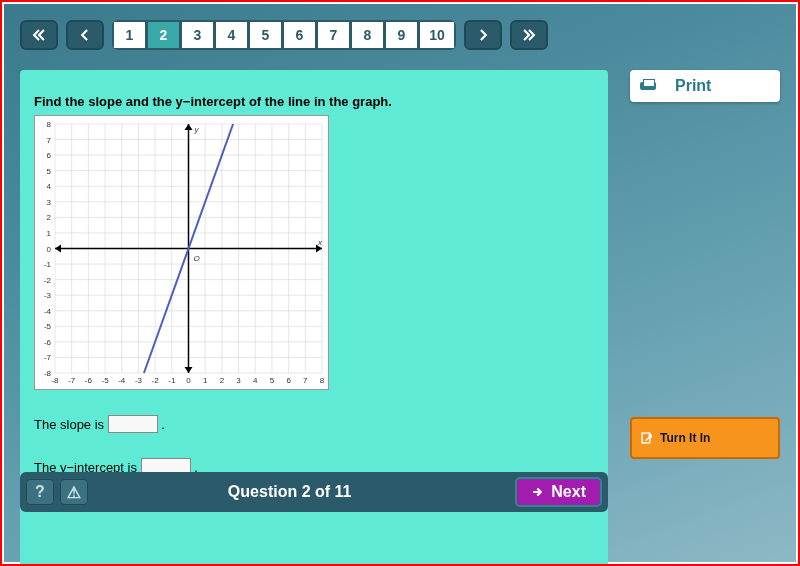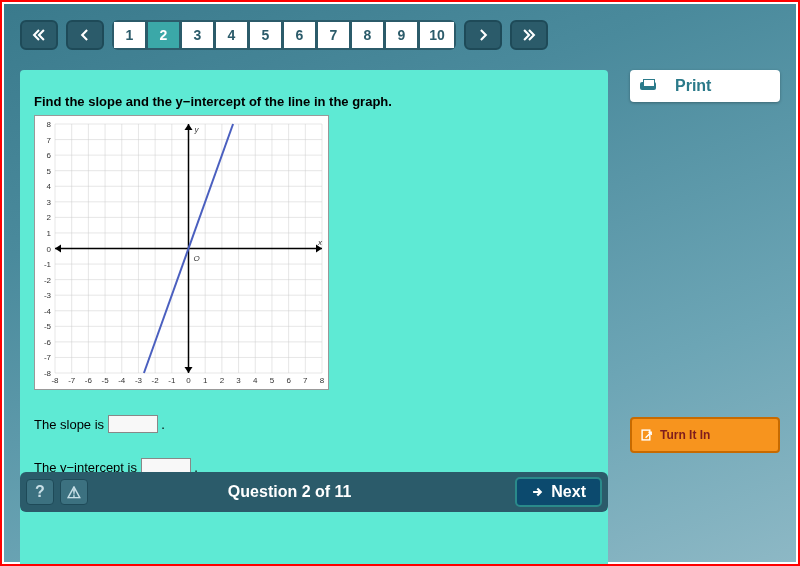--- a/index.html
+++ b/index.html
@@ -115,23 +115,23 @@
     top: 415px;
     width: 150px;
     display: flex;
     flex-direction: column;
     gap: 6px;
   }
   .orange-btn {
     background: #f7941e;
     border: 2px solid #c76a00;
     border-radius: 4px;
-    color: #7f1d1d;
-    font-weight: bold;
-    height: 36px;
+    color: #0f172a;
+    font-weight: bold;
+    height: 42px;
     display: flex;
     align-items: center;
     padding: 0 8px;
     font-size: 12px;
     gap: 6px;
     cursor: pointer;
   }
   .footer {
     position: absolute;
     left: 18px;
@@ -157,21 +157,21 @@
   }
   .foot-center {
     flex: 1;
     text-align: center;
     font-weight: bold;
   }
   .next-btn {
     height: 30px;
     padding: 0 14px;
     margin-right: 6px;
-    background: #0c4a6e;
+    background: #a21caf;
     border: 2px solid #2a8a8a;
     border-radius: 5px;
     color: #fff;
     font-weight: bold;
     display:flex;align-items:center;gap:6px;
     cursor: pointer;
     margin-left: 24px;
   }
   svg text { font-size: 8px; fill:#333; }
   .icon-svg { width:14px; height:14px; }

